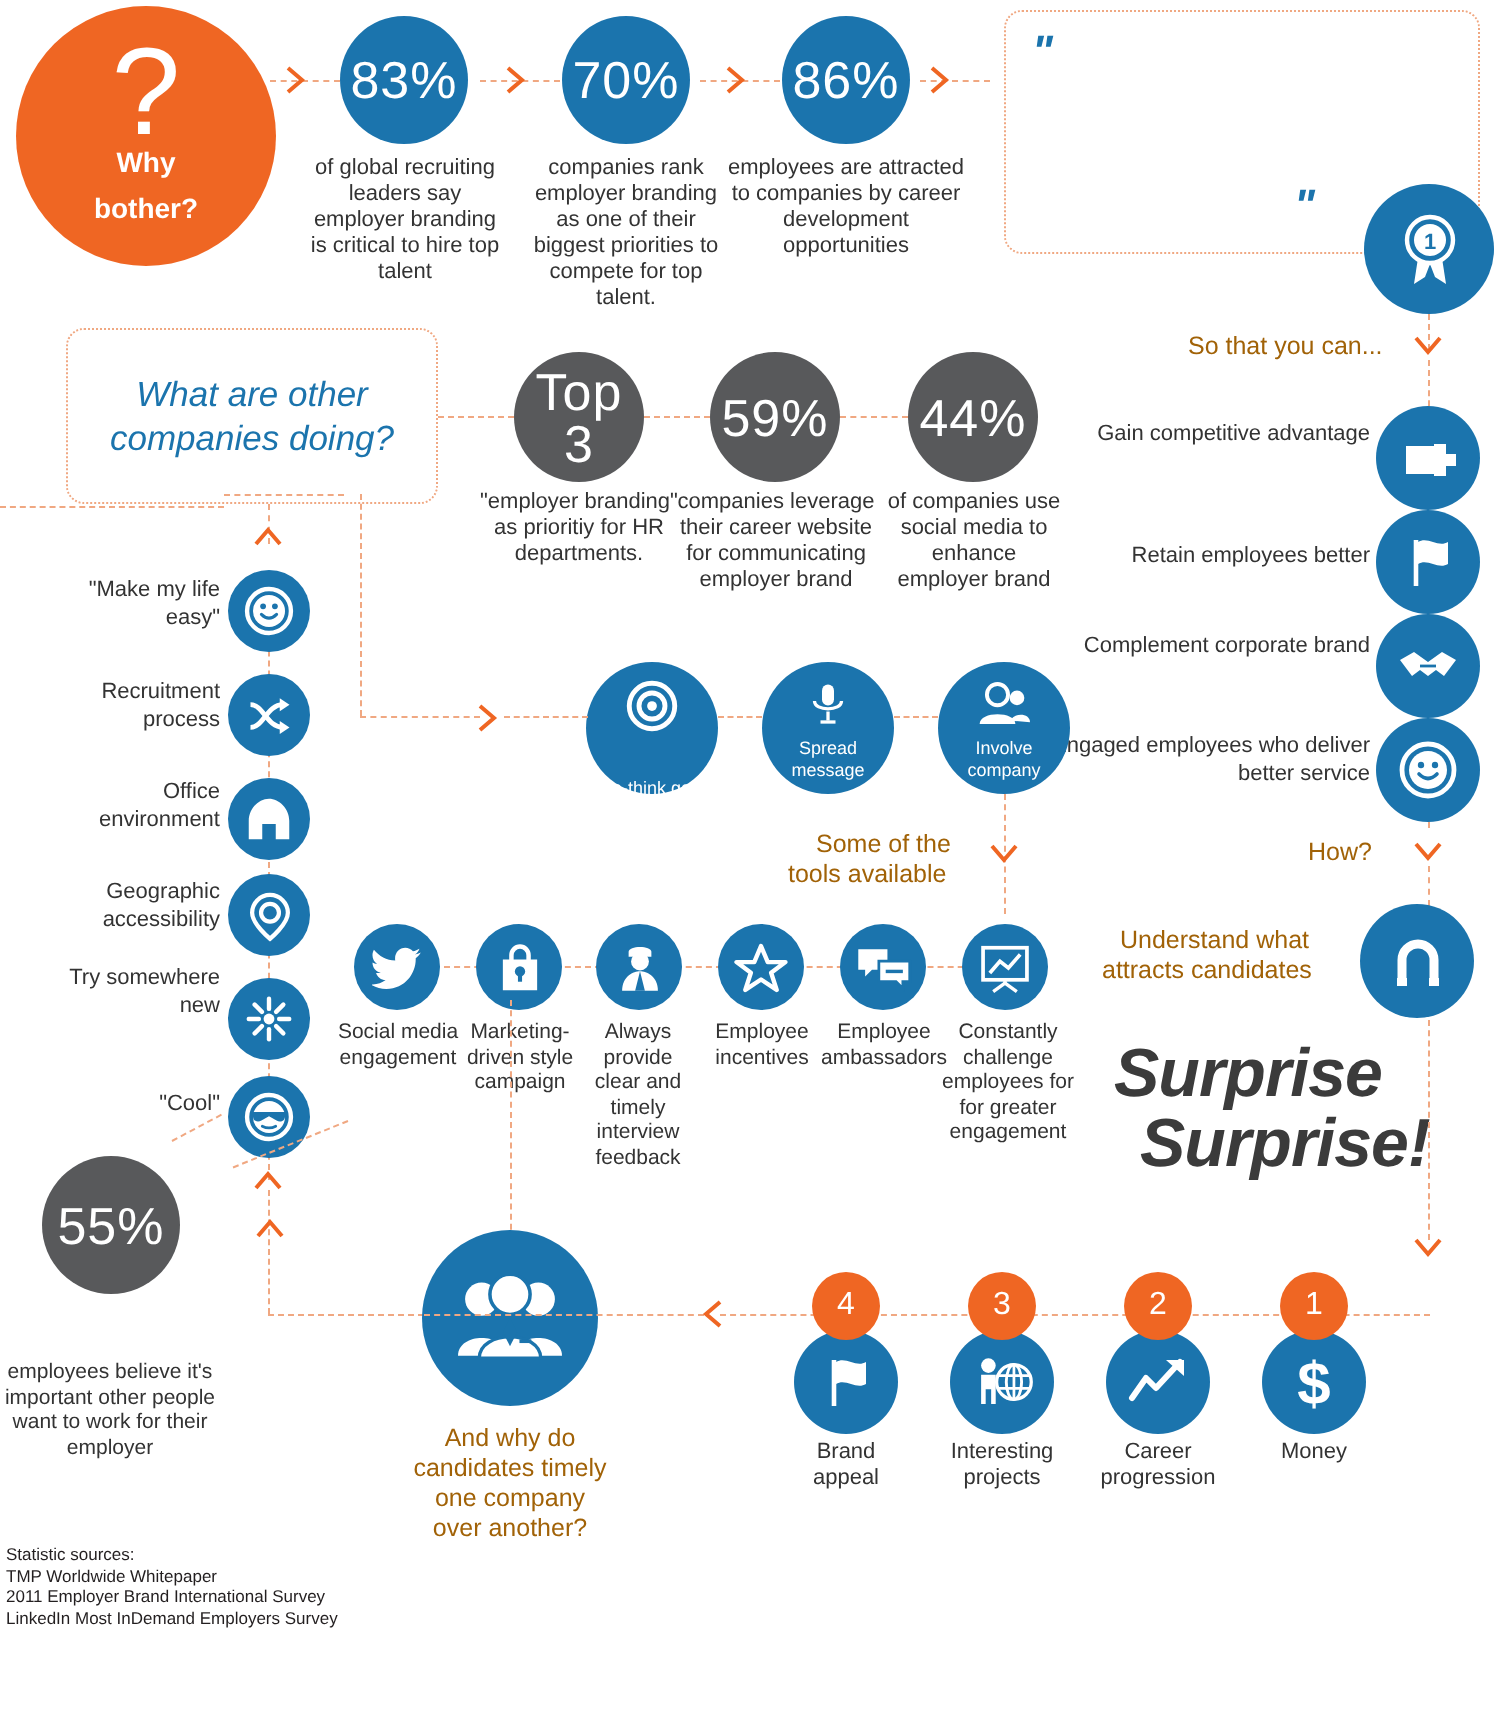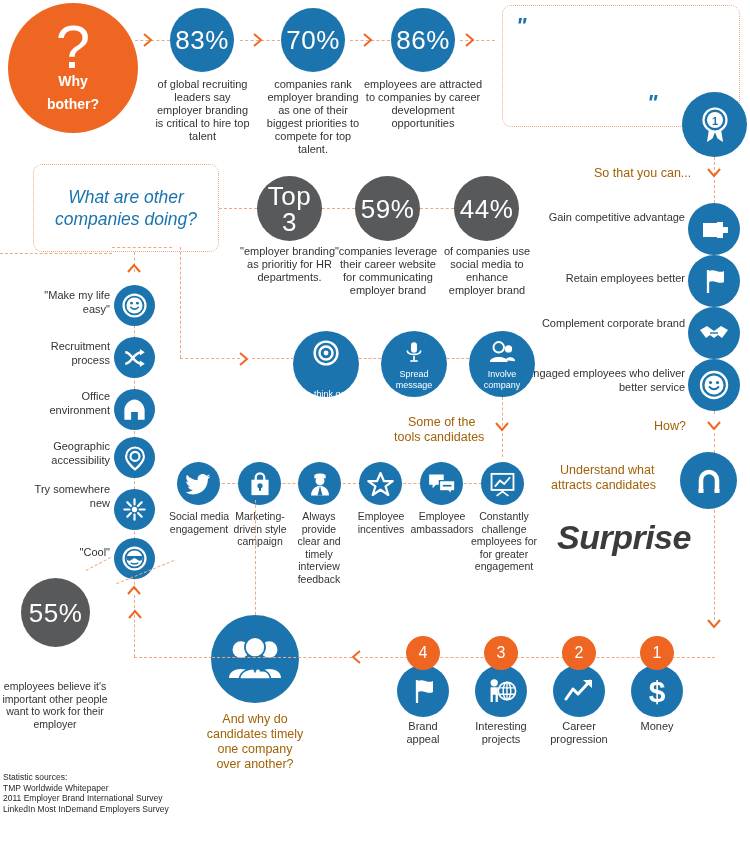--- a/index.html
+++ b/index.html
@@ -208,20 +208,21 @@
     <svg width="34" height="34" viewBox="0 0 34 34">
       <path d="M9 27 L9 16 A8 8 0 0 1 25 16 L25 27" fill="none" stroke="#fff" stroke-width="4.5"></path>
       <rect x="6.5" y="25" width="5" height="4" fill="#fff"></rect>
       <rect x="22.5" y="25" width="5" height="4" fill="#fff"></rect>
     </svg>
   </div>
   <div class="sect-lbl" style="left:560px;top:463px;">Understand what</div>
   <div class="sect-lbl" style="left:551px;top:478px;">attracts candidates</div>
 
   <div class="surprise" style="left:557px;top:519px;">Surprise</div>
+  <div class="surprise" style="left:570px;top:554px;">Surprise!</div>
 
   <div class="dash-v" style="left:714px;top:510px;height:110px;"></div>
   <div class="arrow" style="left:705px;top:616px;">
     <svg width="18" height="16" viewBox="0 0 18 16">
         <path d="M3 4 L9 11 L15 4" fill="none" stroke="#ef6623" stroke-width="2"></path>
       </svg>
   </div>
 
   <div class="dotbox" style="left:33px;top:164px;width:186px;height:88px;"></div>
   <div style="position:absolute;left:33px;top:186px;width:186px;">
@@ -379,21 +380,21 @@
     </svg>
     <div class="iconlbl" style="top:38px;">
       <span>Involve company</span>
     </div>
   </div>
 
   <div class="dash-h" style="left:359px;top:358px;width:22px;"></div>
   <div class="dash-h" style="left:447px;top:358px;width:22px;"></div>
 
   <div class="sect-lbl" style="left:408px;top:415px;">Some of the</div>
-  <div class="sect-lbl" style="left:394px;top:430px;">tools candidates</div>
+  <div class="sect-lbl" style="left:394px;top:430px;">tools available</div>
   <div class="dash-v" style="left:502px;top:397px;height:60px;"></div>
   <div class="arrow" style="left:493px;top:419px;">
     <svg width="18" height="16" viewBox="0 0 18 16">
         <path d="M3 4 L9 11 L15 4" fill="none" stroke="#ef6623" stroke-width="2"></path>
       </svg>
   </div>
 
   <div class="dash-h" style="left:222px;top:483px;width:280px;"></div>
 
   <div class="circ blue abs" style="left:177px;top:462px;width:43px;height:43px;">

